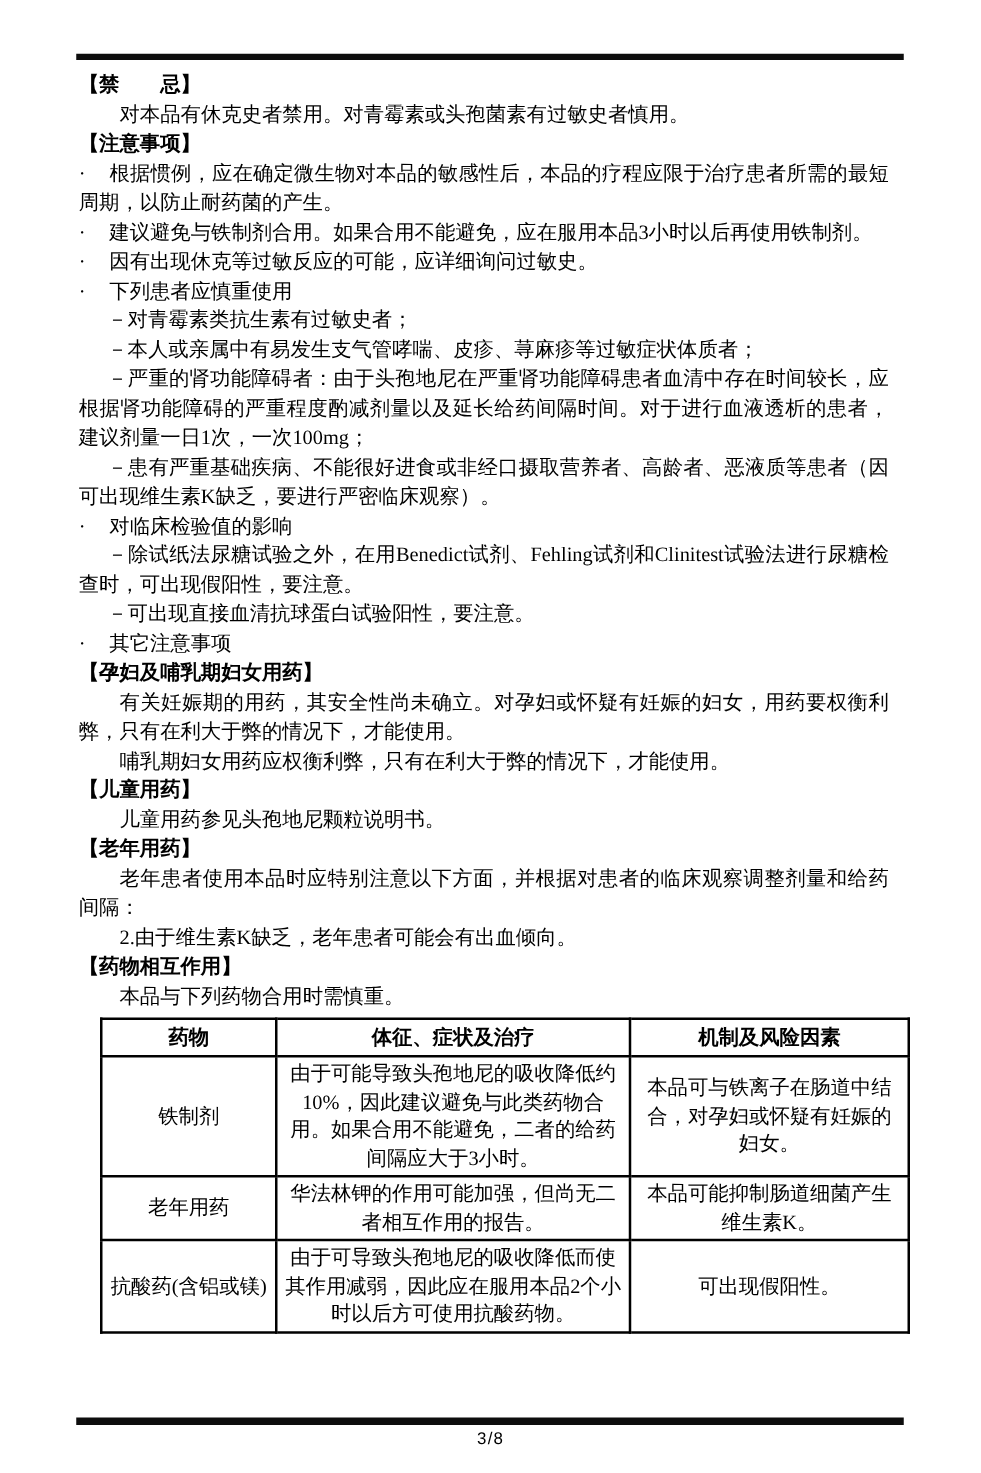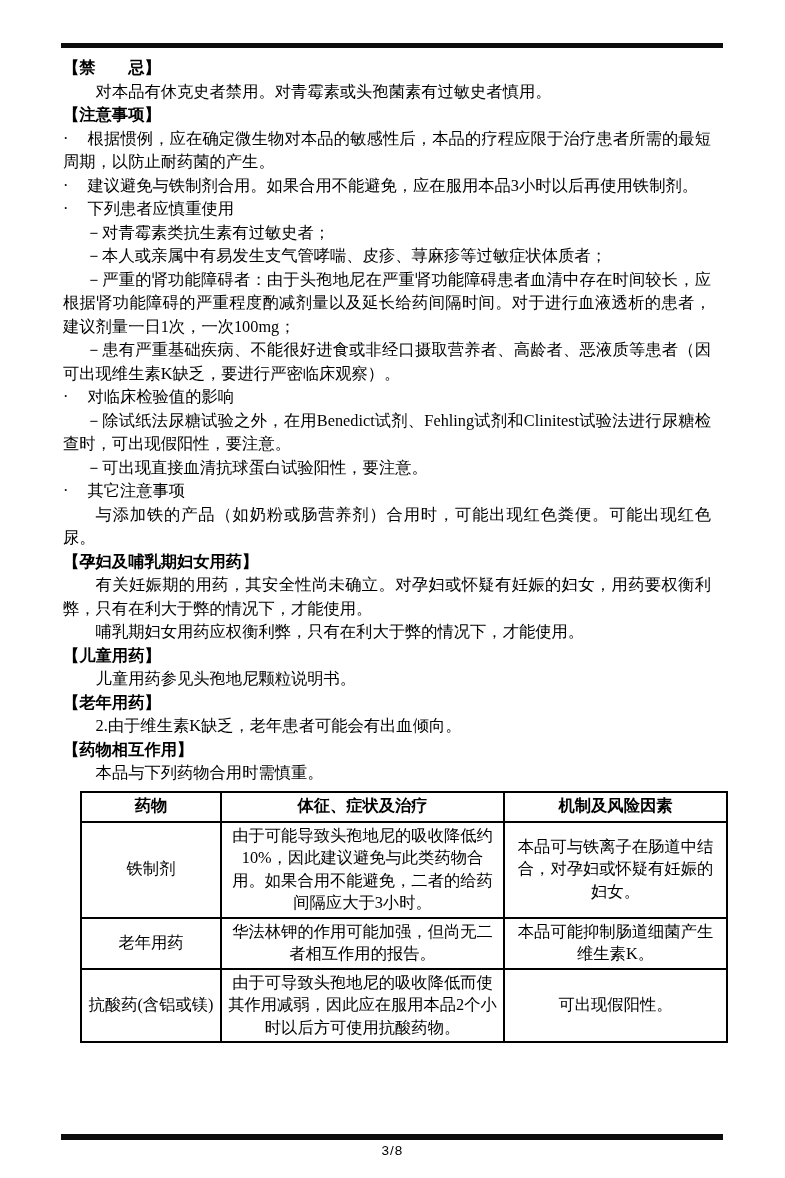--- a/index.html
+++ b/index.html
@@ -45,36 +45,37 @@
 <div class="page">
   <div class="rule rule-top"></div>
 
   <div class="content">
 
     <p class="heading"><span>【禁　　忌】</span></p>
       <p class="para"><span>对本品有休克史者禁用。对青霉素或头孢菌素有过敏史者慎用。</span></p>
       <p class="heading"><span>【注意事项】</span></p>
       <p class="bullet"><span class="bmark">·</span><span>根据惯例，应在确定微生物对本品的敏感性后，本品的疗程应限于治疗患者所需的最短周期，以防止耐药菌的产生。</span></p>
       <p class="bullet"><span class="bmark">·</span><span>建议避免与铁制剂合用。如果合用不能避免，应在服用本品3小时以后再使用铁制剂。</span></p>
+      <p class="bullet"><span class="bmark">·</span><span>因有出现休克等过敏反应的可能，应详细询问过敏史。</span></p>
       <p class="bullet"><span class="bmark">·</span><span>下列患者应慎重使用</span></p>
       <p class="sub"><span>－</span><span>对青霉素类抗生素有过敏史者；</span></p>
       <p class="sub"><span>－</span><span>本人或亲属中有易发生支气管哮喘、皮疹、荨麻疹等过敏症状体质者；</span></p>
       <p class="sub"><span>－</span><span>严重的肾功能障碍者：由于头孢地尼在严重肾功能障碍患者血清中存在时间较长，应根据肾功能障碍的严重程度酌减剂量以及延长给药间隔时间。对于进行血液透析的患者，建议剂量一日1次，一次100mg；</span></p>
       <p class="sub"><span>－</span><span>患有严重基础疾病、不能很好进食或非经口摄取营养者、高龄者、恶液质等患者（因可出现维生素K缺乏，要进行严密临床观察）。</span></p>
       <p class="bullet"><span class="bmark">·</span><span>对临床检验值的影响</span></p>
       <p class="sub"><span>－</span><span>除试纸法尿糖试验之外，在用Benedict试剂、Fehling试剂和Clinitest试验法进行尿糖检查时，可出现假阳性，要注意。</span></p>
       <p class="sub"><span>－</span><span>可出现直接血清抗球蛋白试验阳性，要注意。</span></p>
       <p class="bullet"><span class="bmark">·</span><span>其它注意事项</span></p>
-      <p class="para"><span>与添加铁的产品（如奶粉或肠营养剂）合用时，可能出现红色粪便。可能出现红色尿。</span></p>
       <p class="heading"><span>【孕妇及哺乳期妇女用药】</span></p>
       <p class="para"><span>有关妊娠期的用药，其安全性尚未确立。对孕妇或怀疑有妊娠的妇女，用药要权衡利弊，只有在利大于弊的情况下，才能使用。</span></p>
       <p class="para"><span>哺乳期妇女用药应权衡利弊，只有在利大于弊的情况下，才能使用。</span></p>
       <p class="heading"><span>【儿童用药】</span></p>
       <p class="para"><span>儿童用药参见头孢地尼颗粒说明书。</span></p>
       <p class="heading"><span>【老年用药】</span></p>
+      <p class="para"><span>老年患者使用本品时应特别注意以下方面，并根据对患者的临床观察调整剂量和给药间隔：</span></p>
       <p class="para"><span>2.由于维生素K缺乏，老年患者可能会有出血倾向。</span></p>
       <p class="heading"><span>【药物相互作用】</span></p>
       <p class="para"><span>本品与下列药物合用时需慎重。</span></p>
       <table class="interaction">
       <colgroup>
           <col style="width: 140px;">
           <col style="width: 283px;">
           <col style="width: 223px;">
         </colgroup>
       <thead>

